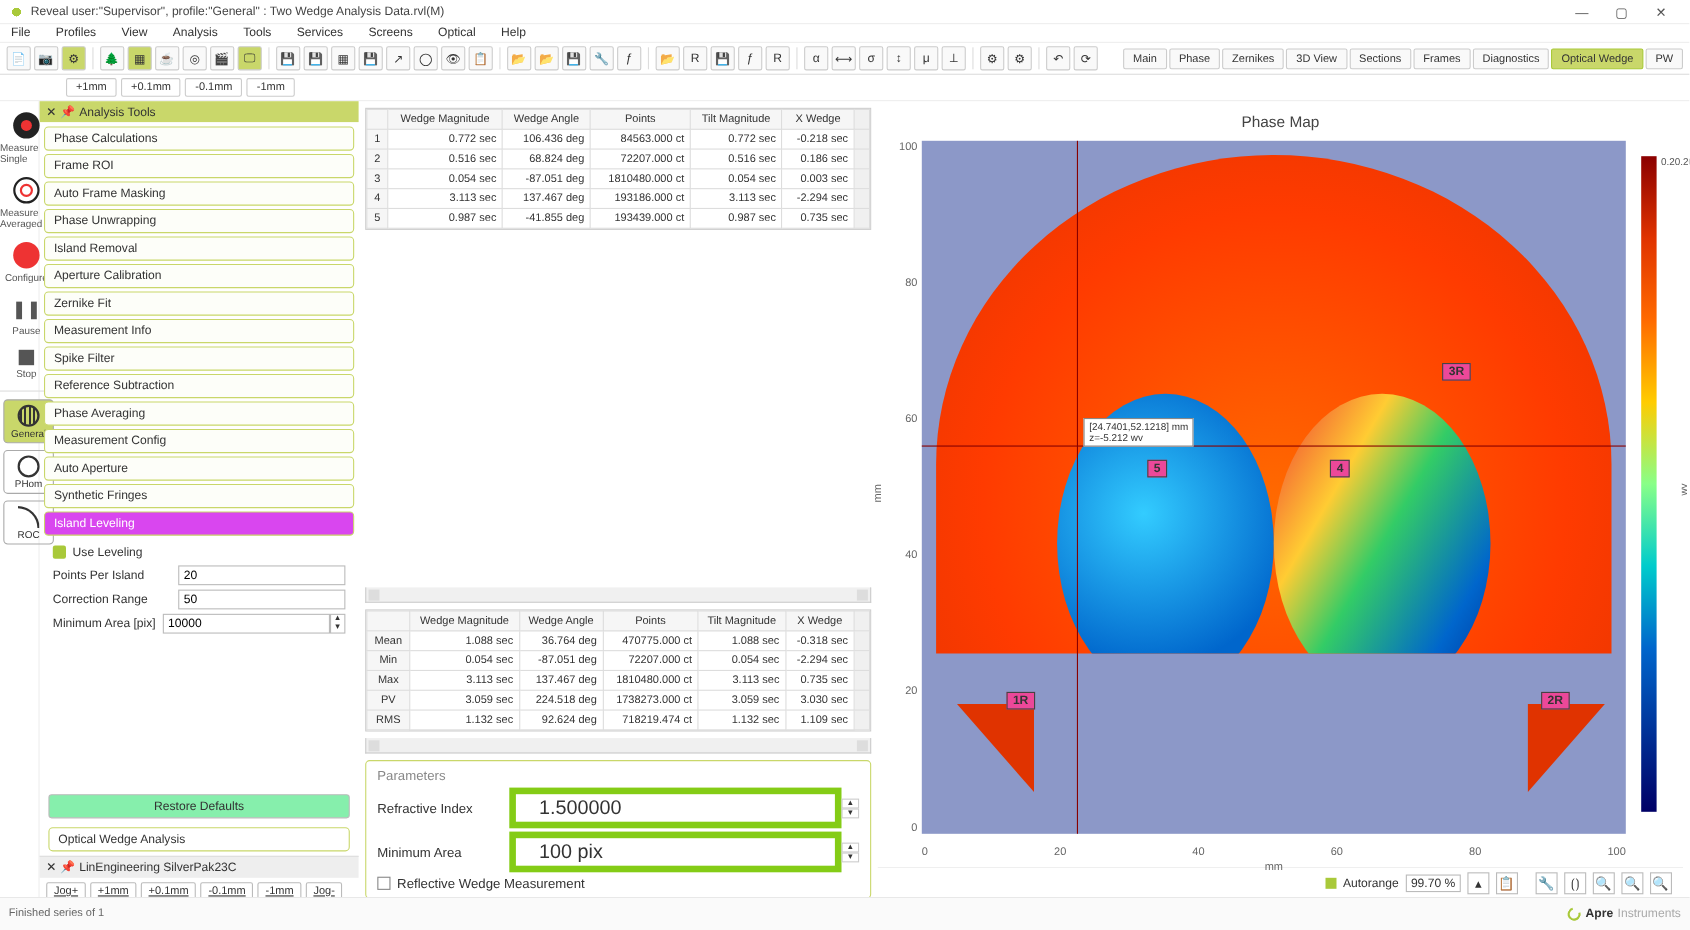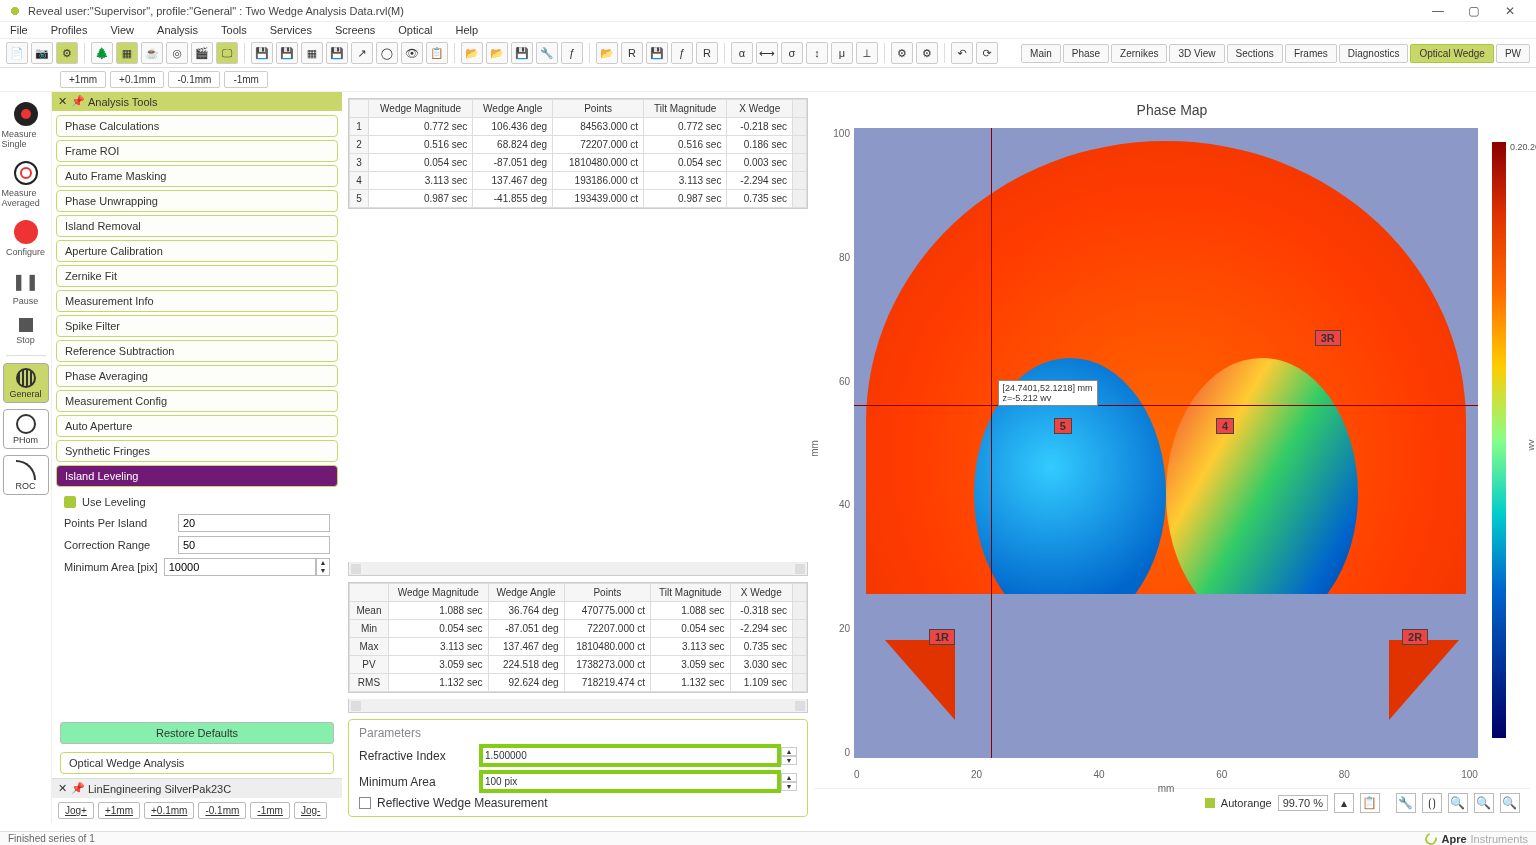--- a/index.html
+++ b/index.html
@@ -23,41 +23,41 @@
 .toolbar .view-tabs { margin-left:auto; display:flex; gap:2px;}
 .toolbar .vtab { padding:3px 8px; border:1px solid #ccc; background:#f9f9f9; font-size:10px; cursor:pointer; border-radius:2px;}
 .toolbar .vtab.active { background:#c9d76a; border-color:#a9c93a;}
 
 
 .jog-bar { display:flex; gap:4px; padding:3px 6px; border-bottom:1px solid #eee;}
 .jog-bar .jog-btn { padding:2px 8px; border:1px solid #ccc; background:#fff; font-size:10px; cursor:pointer; border-radius:2px;}
 
 
 .main { display:flex; height: calc(845px - 22px - 20px - 30px - 24px - 18px); }
-.left-col { width:52px; border-right:1px solid #eee; display:flex; flex-direction:column; align-items:center; padding-top:4px;}
+.left-col { width:36px; border-right:1px solid #eee; display:flex; flex-direction:column; padding-top:4px;}
 .left-col .act { width:48px; display:flex; flex-direction:column; align-items:center; padding:6px 0; cursor:pointer; font-size:9px; color:#555;}
 .left-col .act .ico { width:24px; height:24px; border-radius:50%; margin-bottom:3px; display:flex; align-items:center; justify-content:center;}
 .left-col .act .ico.rec { background:#222; position:relative;}
 .left-col .act .ico.rec::after{content:"";width:10px;height:10px;background:#e33;border-radius:50%;}
 .left-col .act .ico.avg { background:#fff; border:2px solid #222; position:relative;}
 .left-col .act .ico.avg::after{content:"";width:8px;height:8px;border:2px solid #e33;border-radius:50%;}
 .left-col .act .ico.cfg { background:#e33; position:relative;}
 .left-col .act .ico.pause { color:#555; font-size:16px;}
 .left-col .act .ico.stop { width:14px;height:14px;background:#555;border-radius:0;}
 .left-col .hr { width:40px; height:1px; background:#ddd; margin:4px 0;}
 .left-col .tile { width:46px; height:40px; border:1px solid #aaa; border-radius:4px; margin:3px; display:flex;flex-direction:column;align-items:center;justify-content:center;font-size:9px; cursor:pointer;}
 .left-col .tile.active { background:#c9d76a;}
 .left-col .tile .ticon{width:20px;height:20px;border-radius:50%;border:2px solid #333;margin-bottom:1px;}
 
 .tools-col { width:290px; display:flex; flex-direction:column; }
 .panel-hdr { background:#c9d76a; padding:3px 6px; font-size:11px; display:flex; align-items:center;}
 .panel-hdr .x{margin-right:4px;cursor:pointer;}
 .tool-list { flex:1; overflow:auto; padding:4px;}
 .tool-item { border:1px solid #c9d76a; border-radius:4px; padding:4px 8px; margin-bottom:3px; font-size:11px; background:#fdfef9; cursor:pointer;}
-.tool-item.active { background:#701a75; color:#fff;}
+.tool-item.active { background:#d946ef; color:#fff;}
 .leveling-box { padding:6px 8px;}
 .leveling-box .chk { display:flex; align-items:center; gap:6px; margin-bottom:6px;}
 .leveling-box .chk .sq{width:12px;height:12px;background:#a9c93a;border-radius:2px;}
 .leveling-box .row { display:flex; align-items:center; margin-bottom:4px;}
 .leveling-box .row label{width:130px;font-size:11px;}
 .leveling-box .row input{flex:1;border:1px solid #bbb;padding:2px 4px;font-size:11px;}
 .leveling-box .row .spin{width:18px;display:flex;flex-direction:column;border:1px solid #bbb;}
 .leveling-box .row .spin span{height:8px;font-size:7px;text-align:center;cursor:pointer;}
 .btn-restore { margin:10px 8px 4px; padding:4px; border:1px solid #bbb; background:#86efac; text-align:center; cursor:pointer; font-size:11px; border-radius:3px;}
 .optical-box { margin:4px 8px; border:1px solid #c9d76a; border-radius:4px; padding:4px 8px; font-size:11px;}
@@ -75,57 +75,57 @@
 .data-table td.lbl{text-align:center;background:#f6f6f6;}
 .data-table .scroll-gutter{width:14px;background:#f0f0f0;}
 .scroll-h{height:14px;background:#f0f0f0;border:1px solid #ccc;border-top:none;position:relative;}
 .scroll-h::before,.scroll-h::after{content:"";position:absolute;top:2px;width:10px;height:10px;background:#ddd;}
 .scroll-h::before{left:2px}.scroll-h::after{right:2px}
 .data-spacer{flex:1;}
 .params-box { border:1px solid #c9d76a; border-radius:4px; padding:6px 10px;}
 .params-box .ptitle{color:#888;font-size:12px;margin-bottom:4px;}
 .params-box .prow{display:flex;align-items:center;margin-bottom:3px;}
 .params-box .prow label{width:120px;font-size:12px;}
-.params-box .prow .val{flex:1;border:4px solid #84cc16;padding:2px 2px;font-size:10px;}
+.params-box .prow .val{flex:1;border:6px solid #84cc16;padding:2px 21px;font-size:18px;}
 .params-box .prow .spin{width:16px;display:flex;flex-direction:column;}
 .params-box .prow .spin span{height:9px;border:1px solid #ccc;font-size:7px;text-align:center;cursor:pointer;}
 .params-box .chkrow{display:flex;align-items:center;gap:6px;font-size:12px;}
 .params-box .chkrow .cb{width:12px;height:12px;border:1px solid #888;}
 
 .chart-col{flex:1;display:flex;flex-direction:column;}
 .chart-title{text-align:center;font-size:14px;color:#444;padding:4px;}
 .chart-area{flex:1;position:relative;background:#fff;display:flex;}
 .plot-wrap{flex:1;position:relative;margin:6px 4px 30px 40px;}
 .plot{position:absolute;inset:0;background:#8c98c8;}
 .yaxis{position:absolute;left:-34px;top:0;bottom:0;display:flex;flex-direction:column;justify-content:space-between;font-size:10px;color:#666;text-align:right;width:30px;}
 .xaxis{position:absolute;left:0;right:0;bottom:-22px;display:flex;justify-content:space-between;font-size:10px;color:#666;}
 .axlabel-y{position:absolute;left:-48px;top:50%;transform:rotate(-90deg);font-size:10px;color:#666;}
 .axlabel-x{position:absolute;left:50%;bottom:-36px;transform:translateX(-50%);font-size:10px;color:#666;}
 .semi{position:absolute;left:2%;right:2%;top:2%;height:72%;border-radius:50% 50% 0 0/62% 62% 0 0;background:radial-gradient(circle at 50% 70%,#ff6a00,#ff3b00 60%,#e03300 100%);border-bottom:none;overflow:hidden;}
 .circ{position:absolute;border-radius:50%;}
 .c5{left:18%;bottom:-8%;width:32%;height:60%;background:radial-gradient(circle at 40% 40%,#3cf,#06c 70%);}
 .c4{left:50%;bottom:-8%;width:32%;height:60%;background:linear-gradient(120deg,#e33 0%,#fc3 30%,#3c6 50%,#06c 80%,#003399 100%);}
-.lbl-chip{position:absolute;background:#ef4444;padding:1px 5px;font-size:11px;font-weight:bold;border:1px solid #444;}
+.lbl-chip{position:absolute;background:#ec4899;padding:1px 5px;font-size:11px;font-weight:bold;border:1px solid #444;}
 .tri{position:absolute;width:0;height:0;}
 .tri.l{left:5%;bottom:6%;border-left:70px solid transparent;border-top:80px solid #e03300;}
 .tri.r{right:3%;bottom:6%;border-right:70px solid transparent;border-top:80px solid #e03300;}
 .crosshair-v{position:absolute;width:1px;background:#800;top:0;bottom:0;left:22%;}
 .crosshair-h{position:absolute;height:1px;background:#800;left:0;right:0;top:44%;}
 .tooltip{position:absolute;left:23%;top:40%;background:#fff;border:1px solid #888;padding:2px 4px;font-size:9px;white-space:nowrap;}
 .colorbar{width:30px;margin:20px 8px 50px 10px;position:relative;}
 .colorbar .grad{position:absolute;left:0;top:0;bottom:0;width:14px;background:linear-gradient(to bottom,#8b0000,#e03300,#ff6a00,#ffcc00,#8f8,#0cc,#06c,#003399,#000066);}
 .colorbar .ticks{position:absolute;left:18px;top:0;bottom:0;display:flex;flex-direction:row;justify-content:space-between;font-size:9px;color:#555;}
 .colorbar .unit{position:absolute;right:-14px;top:50%;transform:rotate(-90deg);font-size:9px;color:#666;}
 
 .chart-footer{display:flex;align-items:center;justify-content:flex-end;gap:6px;padding:4px 10px;border-top:1px solid #eee;font-size:11px;}
 .chart-footer .sq{width:10px;height:10px;background:#a9c93a;}
 .chart-footer .pct{border:1px solid #bbb;padding:1px 4px;}
 .chart-footer .ib{width:20px;height:20px;border:1px solid #bbb;display:flex;align-items:center;justify-content:center;cursor:pointer;font-size:12px;}
 
-.status-bar{position:fixed;bottom:0;left:0;right:0;height:14px;border-top:1px solid #ddd;display:flex;align-items:center;padding:0 8px;font-size:10px;color:#666;background:#fafafa;}
+.status-bar{position:fixed;bottom:0;left:0;right:0;height:30px;border-top:1px solid #ddd;display:flex;align-items:center;padding:0 8px;font-size:10px;color:#666;background:#fafafa;}
 .status-bar .brand{margin-left:auto;display:flex;align-items:center;gap:4px;font-size:11px;}
 .status-bar .brand b{color:#333;}
 .status-bar .brand .alogo{width:12px;height:12px;border:2px solid #a9c93a;border-radius:50%;border-top-color:transparent;transform:rotate(30deg);}
 </style>
 </head>
 <body>
 
 <div class="title-bar">
   <div class="logo"></div>
   <div class="title">Reveal user:"Supervisor", profile:"General" : Two Wedge Analysis Data.rvl(M)</div>

